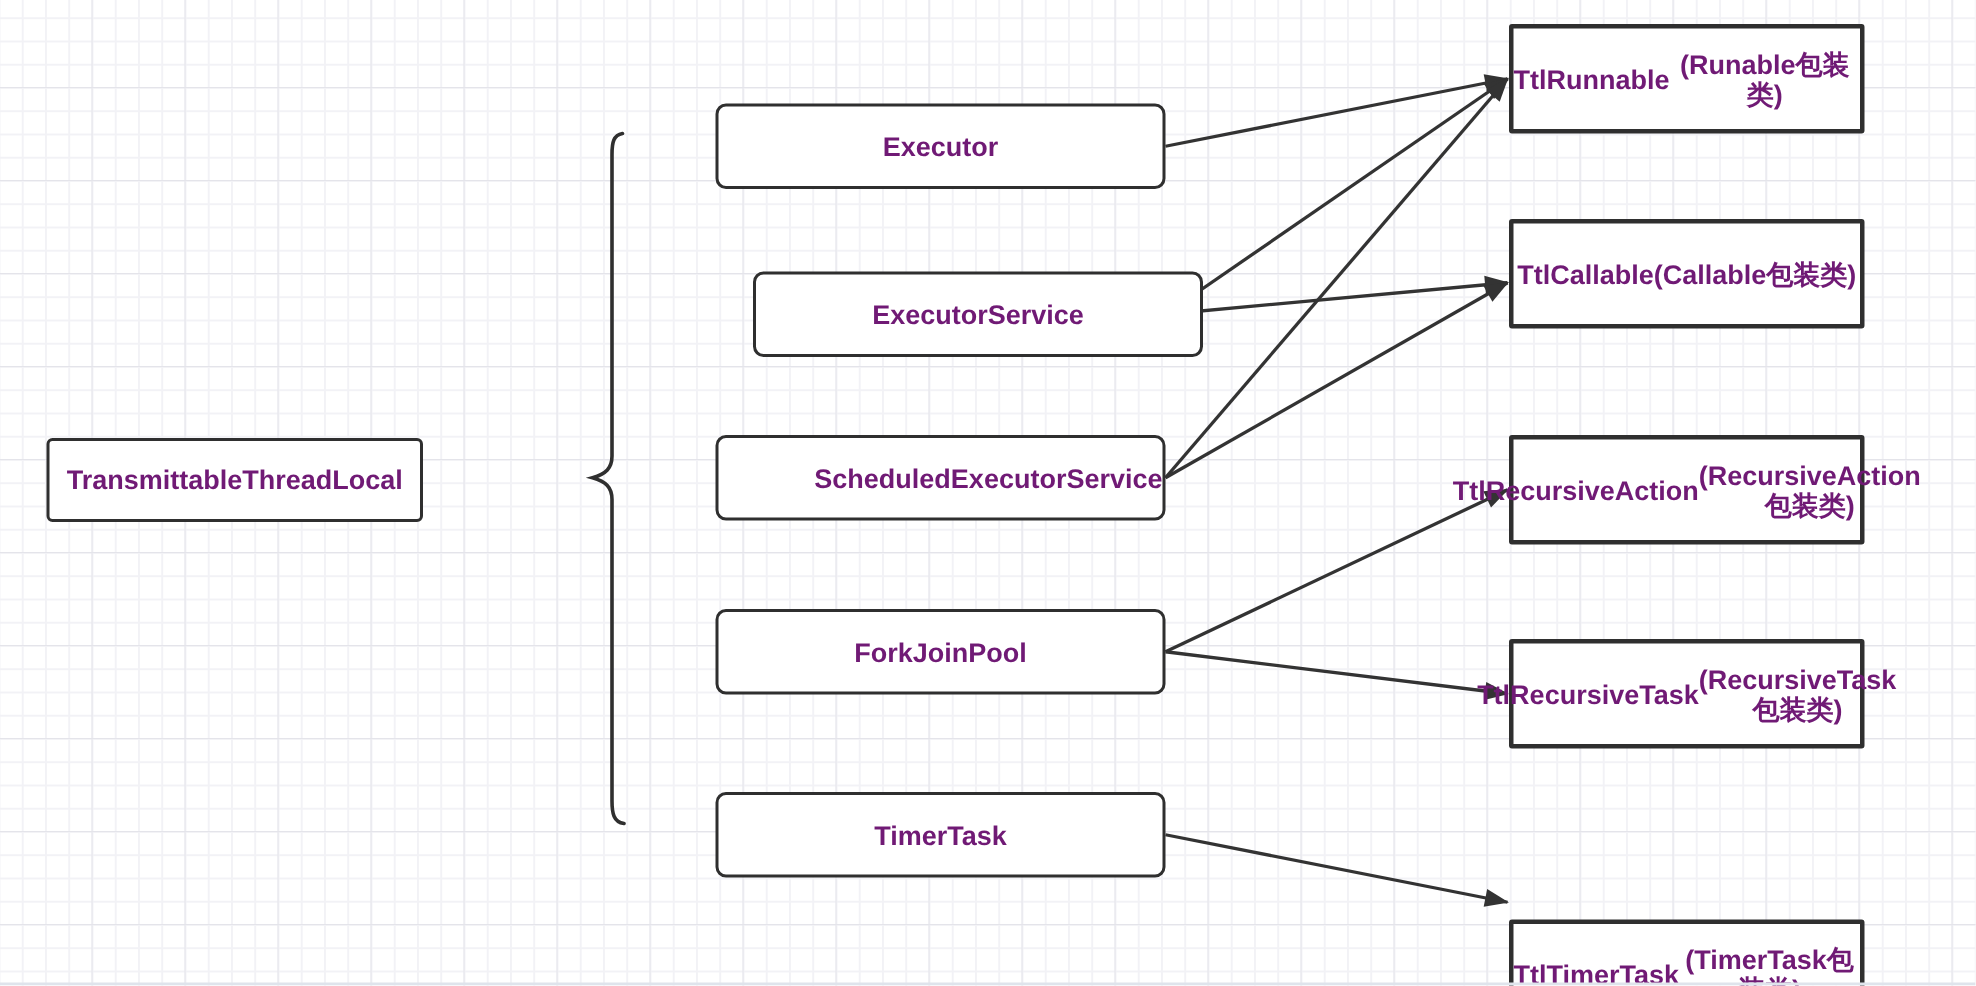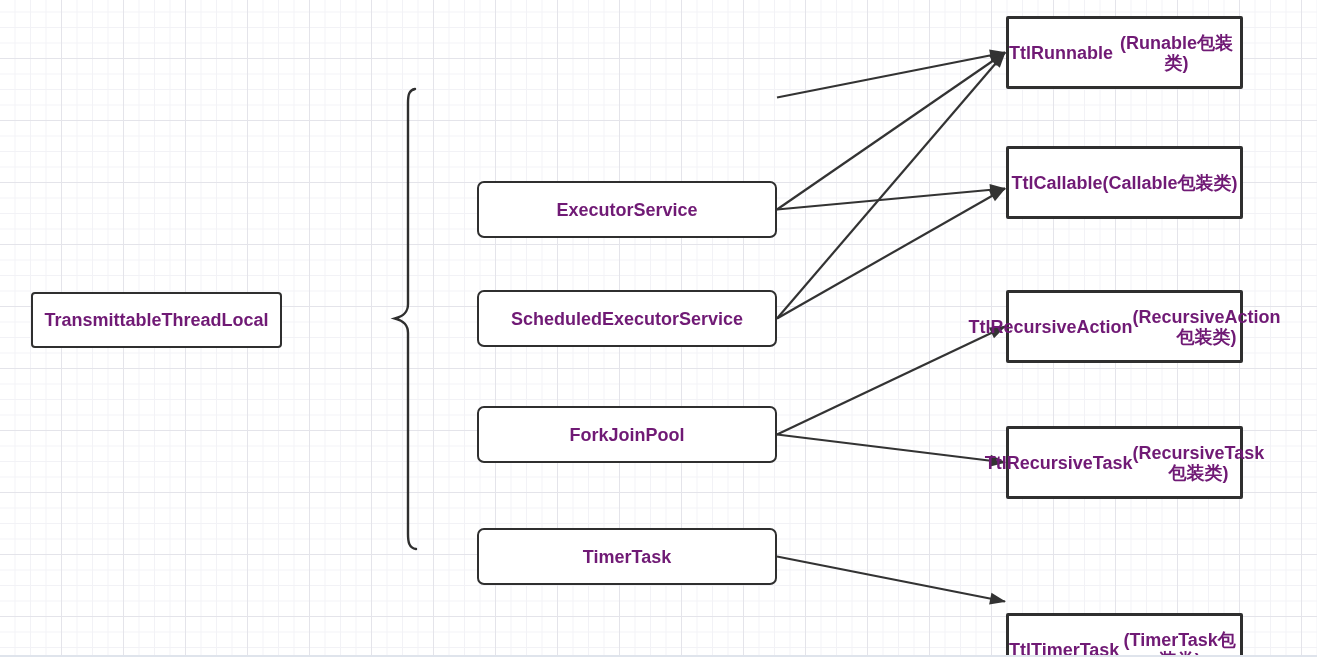--- a/index.html
+++ b/index.html
@@ -39,22 +39,22 @@
   .node.rounded { border-radius: 7px; }
   .node.root    { border-radius: 4px; }
   .node.wrapper { border-radius: 2px; border-width: 3px; }
 
   
   #n-root { left: 31px; top: 292px; width: 251px; height: 56px; }
 
   
   .exec { left: 477px; width: 300px; height: 57px; }
   #n-executor                   { top: 69px; }
-  #n-executor-service           { top: 181px; }
-  #n-scheduled-executor-service { top: 290px; }
+  #n-executor-service           { top: 181px; margin-left: 25px; }
+  #n-scheduled-executor-service { top: 290px; justify-content: flex-end; }
   #n-fork-join-pool             { top: 406px; }
   #n-timer-task                 { top: 528px; }
 
   
   .wrapper { left: 1006px; width: 237px; height: 73px; }
   #n-ttl-runnable         { top: 16px; }
   #n-ttl-callable         { top: 146px; }
   #n-ttl-recursive-action { top: 290px; }
   #n-ttl-recursive-task   { top: 426px; }
   #n-ttl-timer-task       { top: 565px; margin-top: 48px; }
@@ -99,20 +99,23 @@
       <line x1="777" y1="318.5" x2="1005" y2="188.5" stroke="#333333" stroke-width="2.2" marker-end="url(#arrowhead)"></line>
       <line x1="777" y1="434.5" x2="1005" y2="326.5" stroke="#333333" stroke-width="2.2" marker-end="url(#arrowhead)"></line>
       <line x1="777" y1="434.5" x2="1005" y2="462.5" stroke="#333333" stroke-width="2.2" marker-end="url(#arrowhead)"></line>
       <line x1="777" y1="556.5" x2="1005" y2="601.5" stroke="#333333" stroke-width="2.2" marker-end="url(#arrowhead)"></line>
     </svg>
 
   <div class="node root" id="n-root">
     <span>TransmittableThreadLocal</span>
   </div>
 
+  <div class="node rounded exec" id="n-executor">
+    <span>Executor</span>
+  </div>
   <div class="node rounded exec" id="n-executor-service">
     <span>ExecutorService</span>
   </div>
   <div class="node rounded exec" id="n-scheduled-executor-service">
     <span>ScheduledExecutorService</span>
   </div>
   <div class="node rounded exec" id="n-fork-join-pool">
     <span>ForkJoinPool</span>
   </div>
   <div class="node rounded exec" id="n-timer-task">

